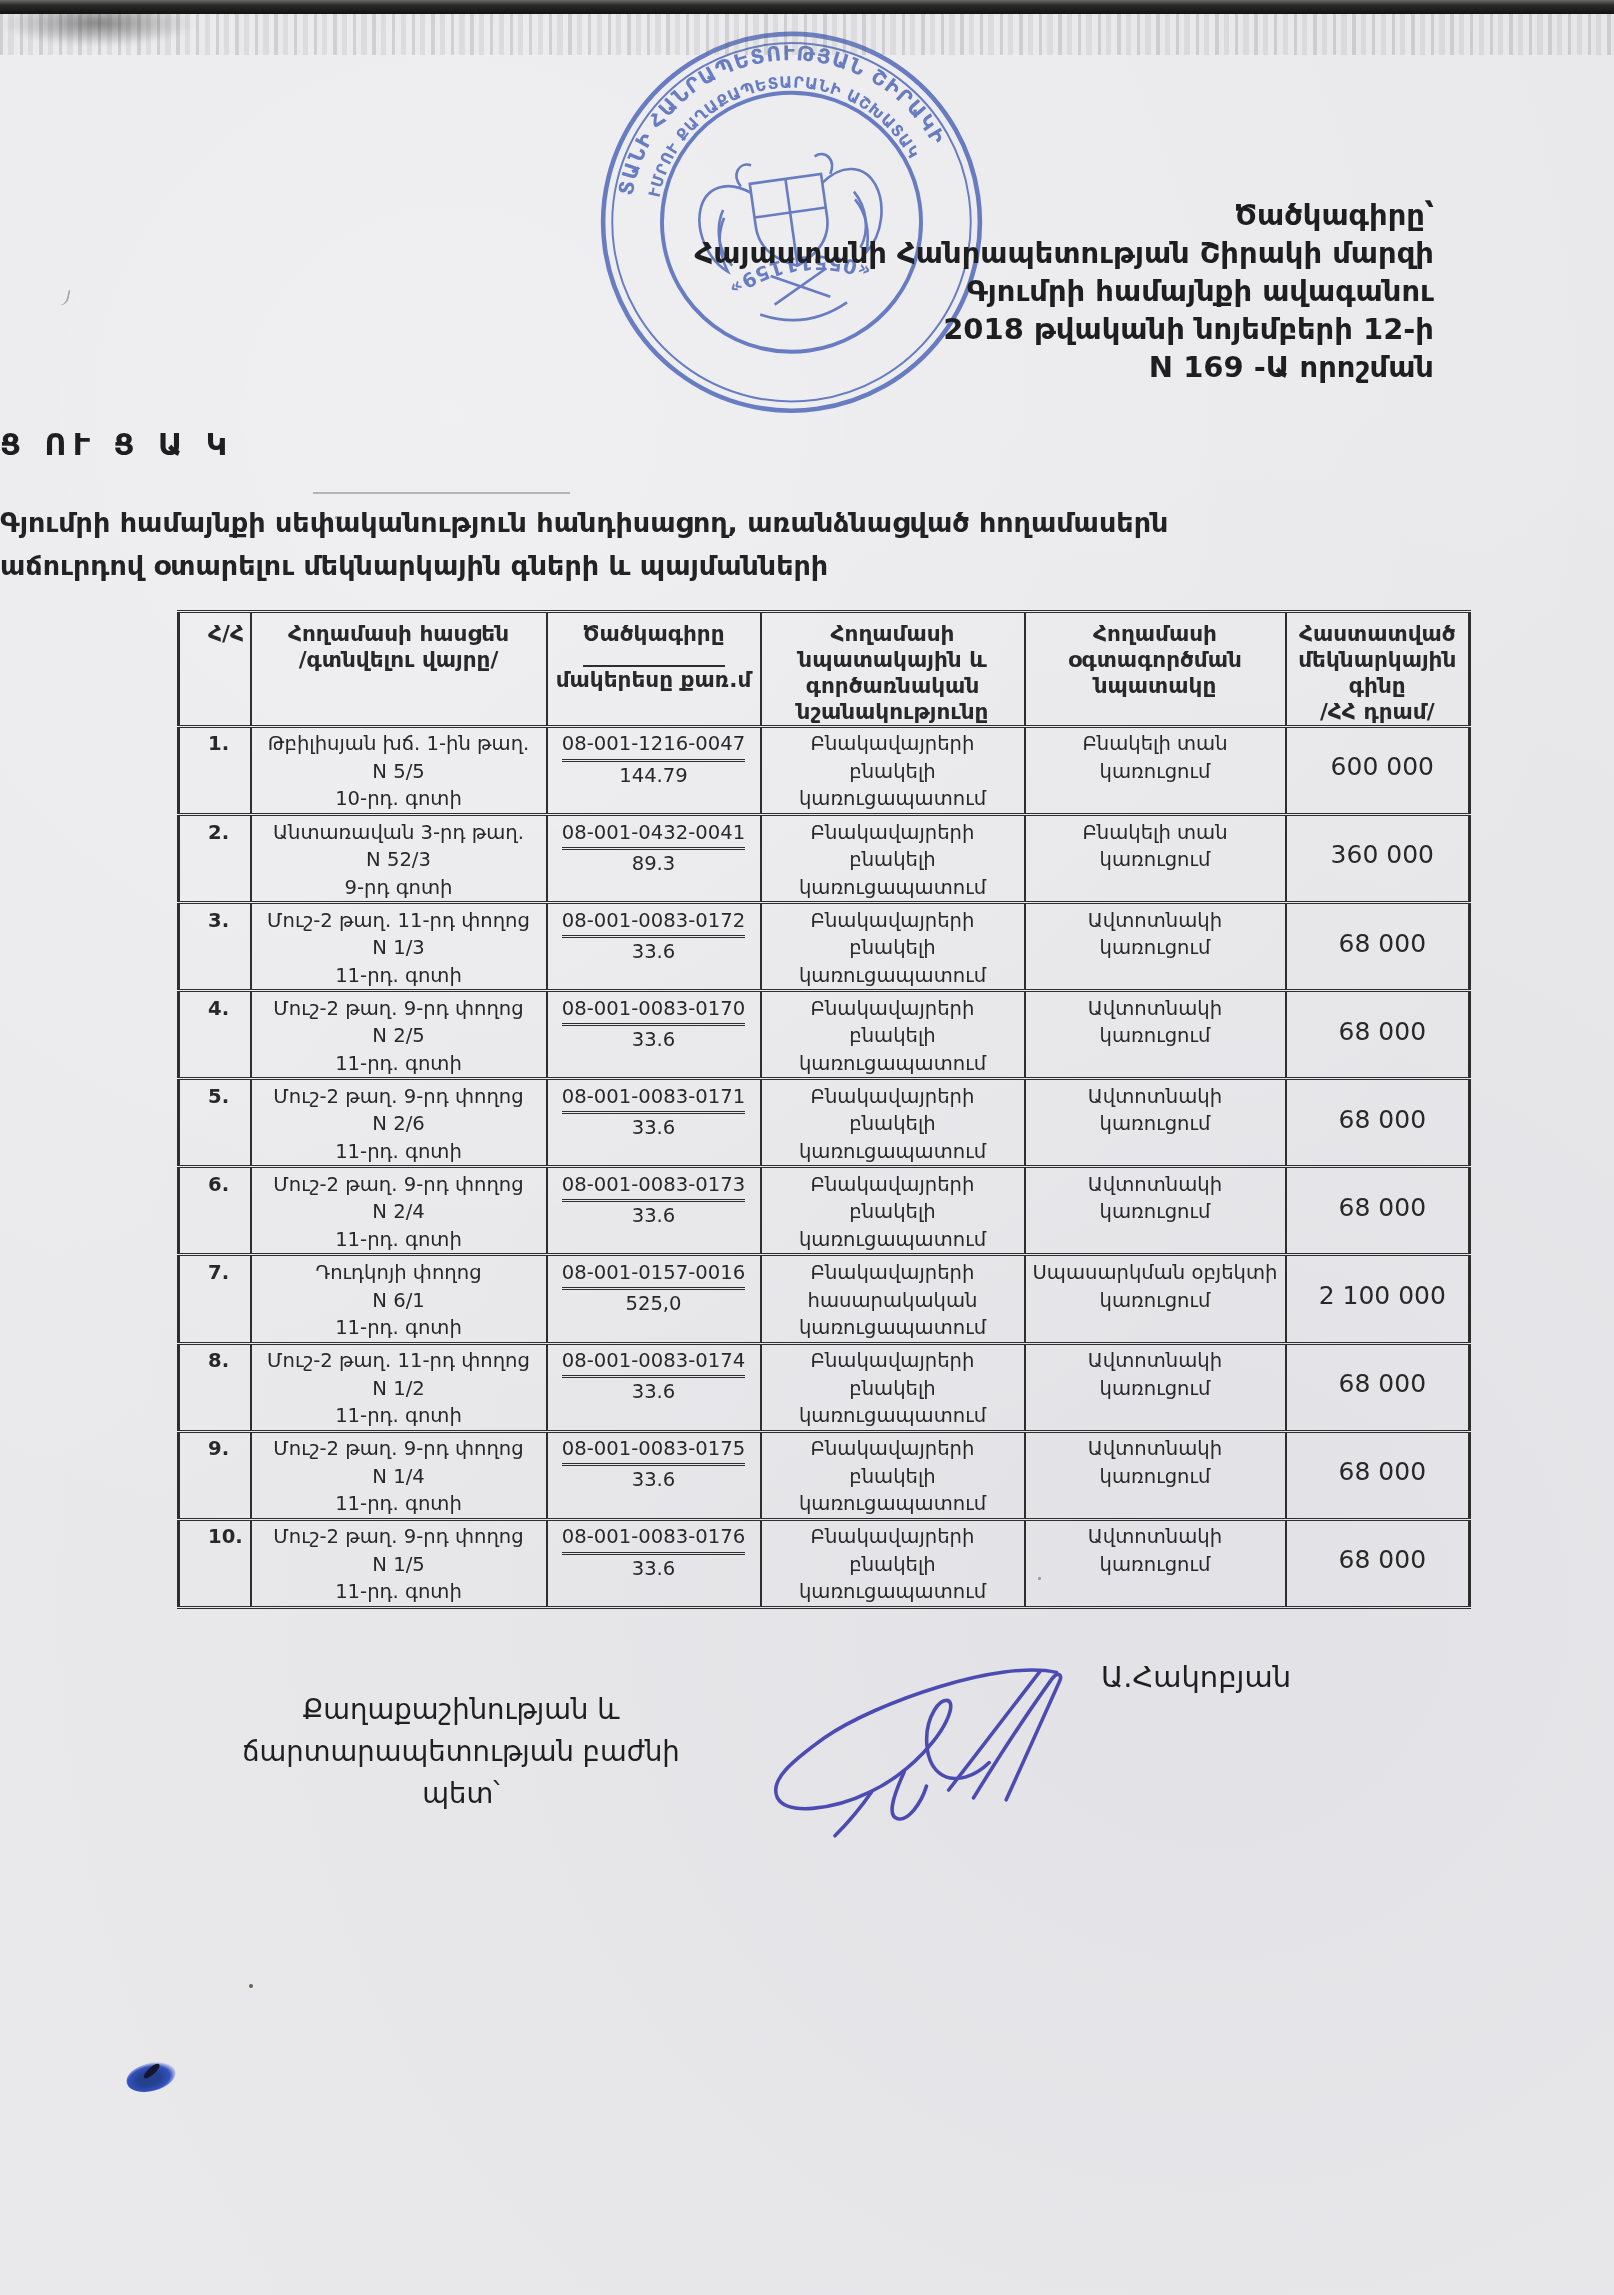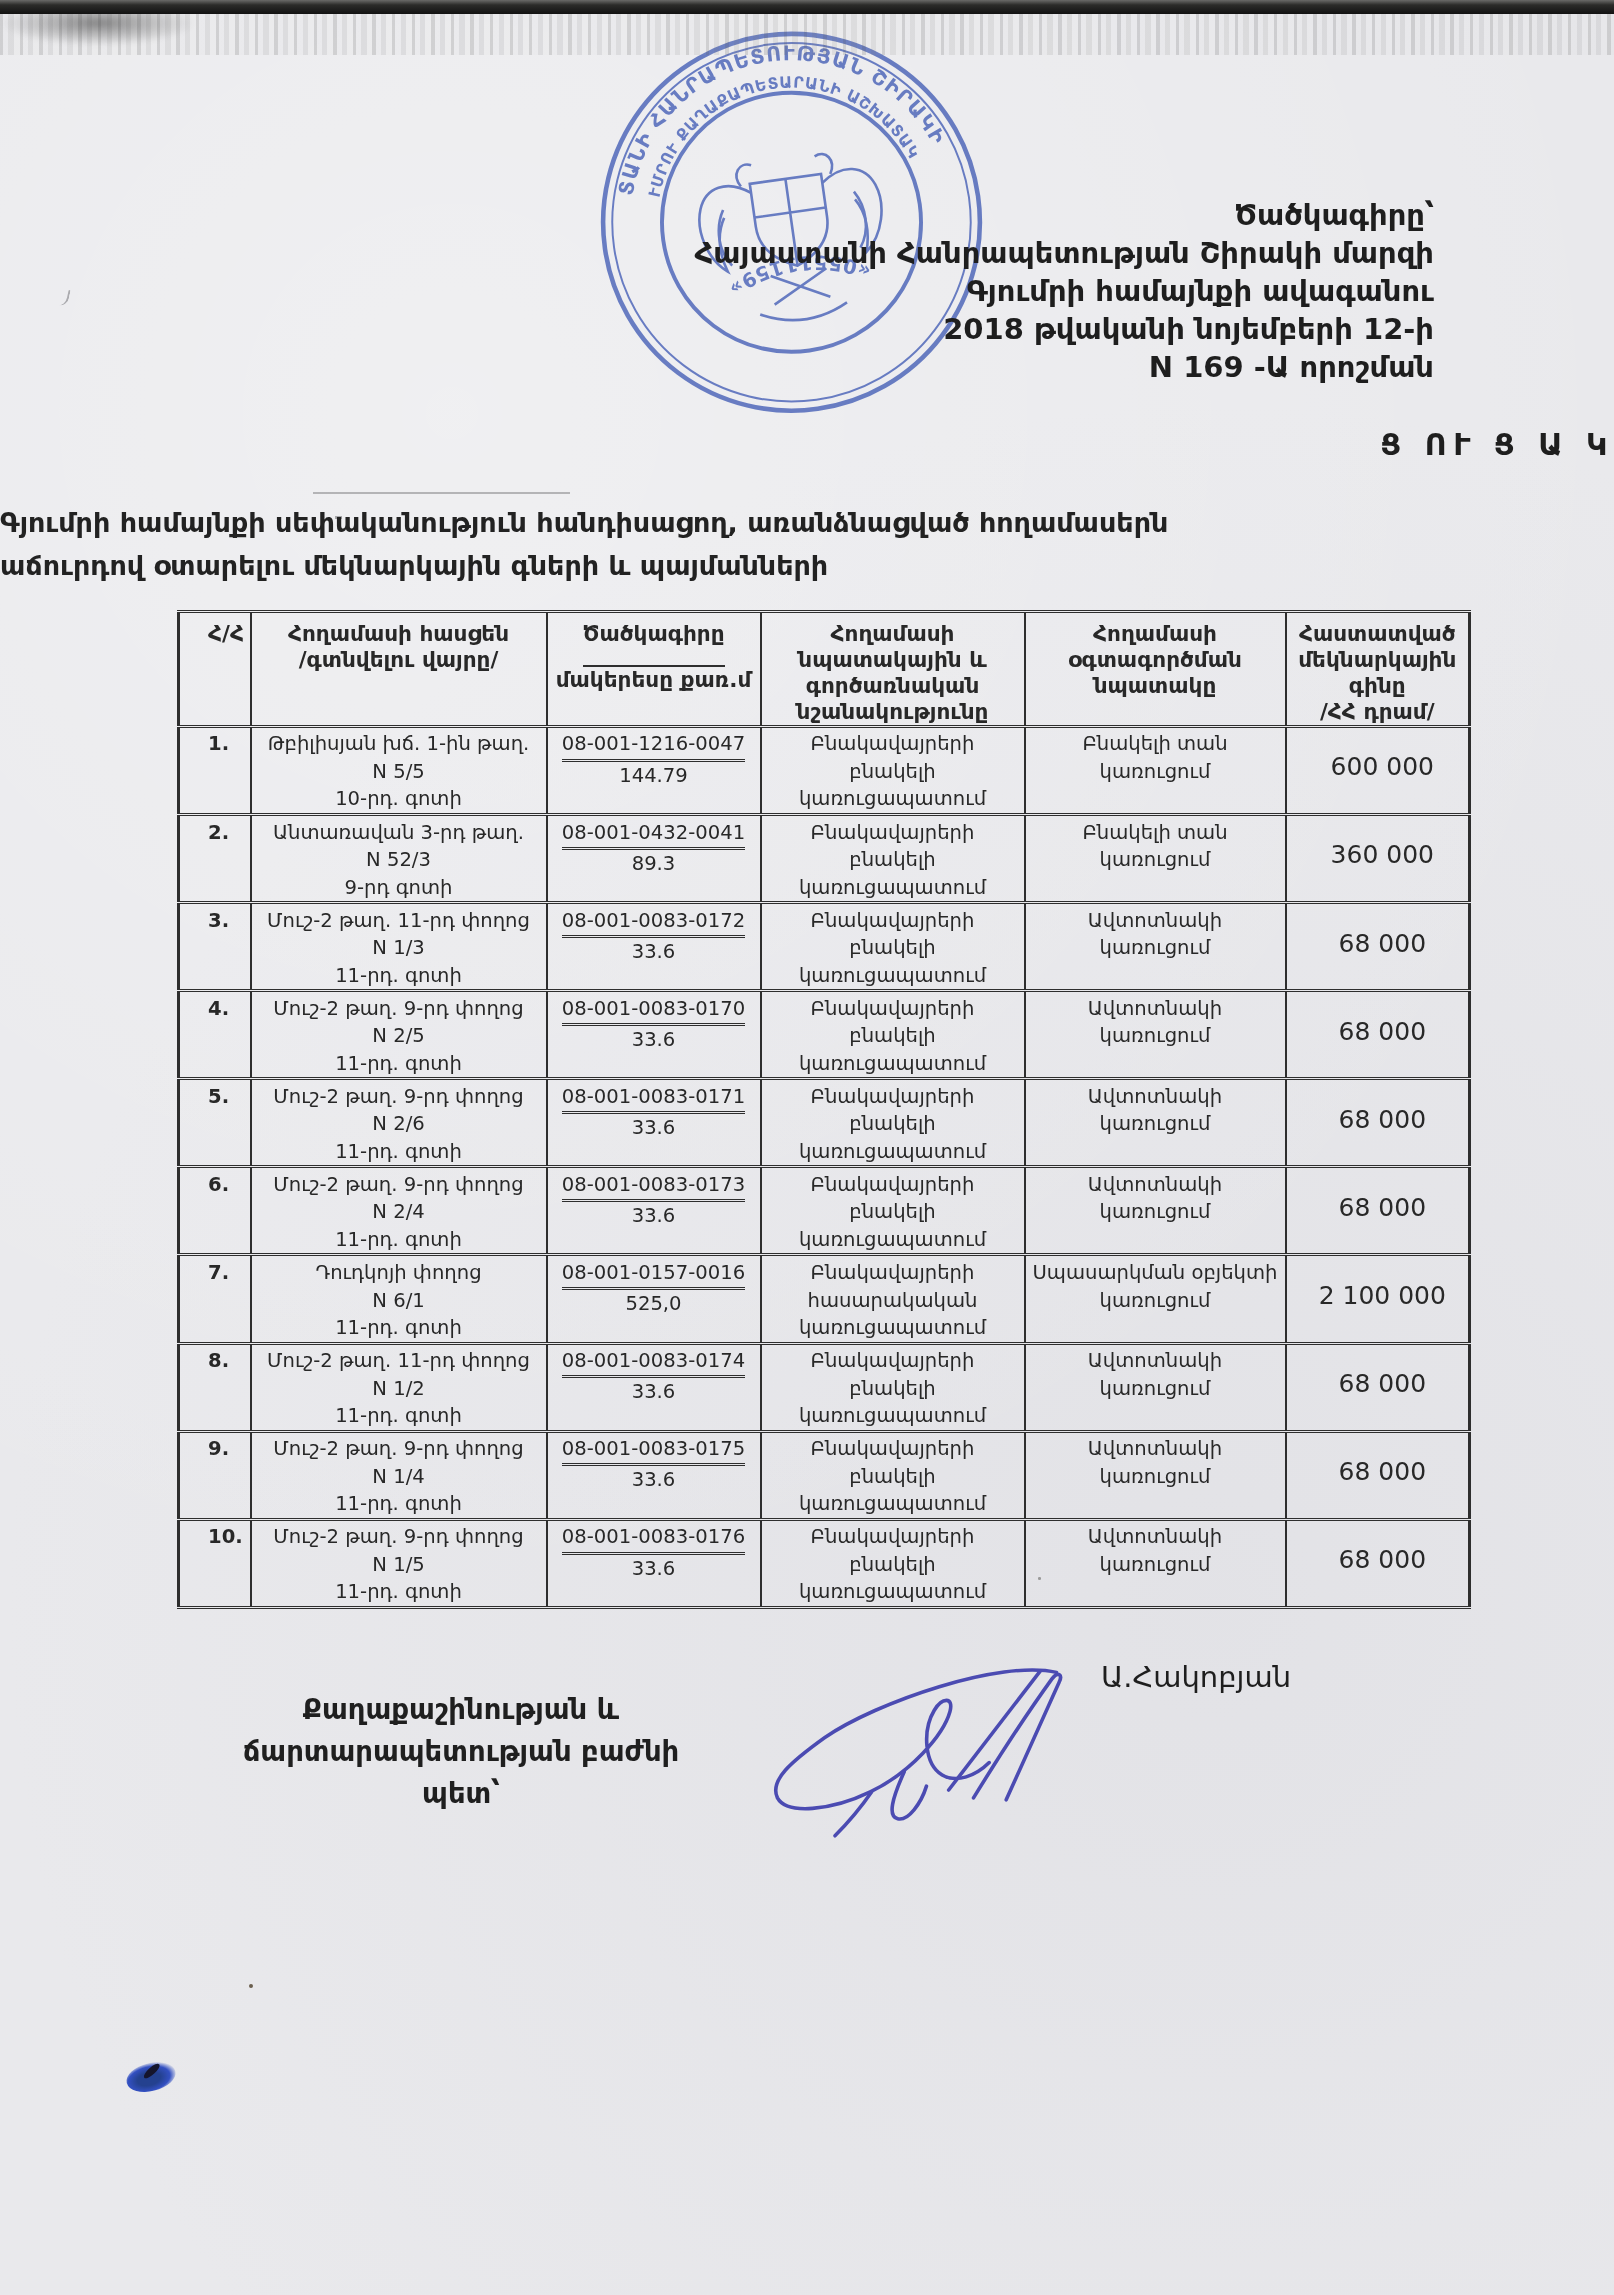--- a/index.html
+++ b/index.html
@@ -45,21 +45,21 @@
 
   
   .stamp{position:absolute;left:592px;top:16.4px;width:399px;height:406px;
     mix-blend-mode:multiply;opacity:.88;}
 
   
   .header-block{position:absolute;top:196px;right:180px;text-align:right;
     font-size:29px;font-weight:bold;line-height:38px;color:#1e1e1e;white-space:nowrap;}
 
   
-  .doc-title{position:absolute;left:0;top:427px;width:100%;text-align:right;
+  .doc-title{position:absolute;left:0;top:427px;width:100%;text-align:left;
     font-size:30px;font-weight:bold;letter-spacing:6.5px;color:#1e1e1e;}
   .subtitle{position:absolute;left:0;width:100%;text-align:left;
     font-size:27px;font-weight:bold;color:#222;}
   .subtitle.l1{top:507px;}
   .subtitle.l2{top:550px;}
 
   
   .doc-table{position:absolute;left:177px;top:610px;width:1291px;
     border-collapse:collapse;table-layout:fixed;
     border:3.3px solid #2e2e2e;font-size:20px;color:#282828;}
@@ -73,21 +73,21 @@
   .doc-table tbody td{line-height:27.5px;font-size:19.6px;}
   .doc-table td.c-no,.doc-table th.c-no{text-align:left;padding-left:28px;}
   .doc-table th.c-no{text-align:left;}
   .doc-table td.c-no div{font-weight:bold;}
   .doc-table td.c-price{vertical-align:middle;font-size:25px;padding-bottom:9.2px;padding-left:14px;}
   .hdr-underline{display:inline-block;border-bottom:2px solid #2e2e2e;padding-bottom:18px;}
   .code-underline{display:inline-block;border-bottom:3.3px double #2e2e2e;padding-bottom:0.7px;}
 
   
   .sig-labels{position:absolute;left:232px;top:1688px;width:458px;text-align:center;
-    font-size:27.5px;font-weight:bold;line-height:42px;color:#1f1f1f;}
+    font-size:27.5px;font-weight:normal;line-height:42px;color:#1f1f1f;}
   .sig-name{position:absolute;left:1101px;top:1660px;font-size:29px;font-weight:normal;color:#1e1e1e;}
   .sig-svg{position:absolute;left:733px;top:1633px;width:366px;height:216px;}
 </style>
 </head>
 <body>
 
 <div class="page">
 
   <div class="scan-edge-top"></div>
 

